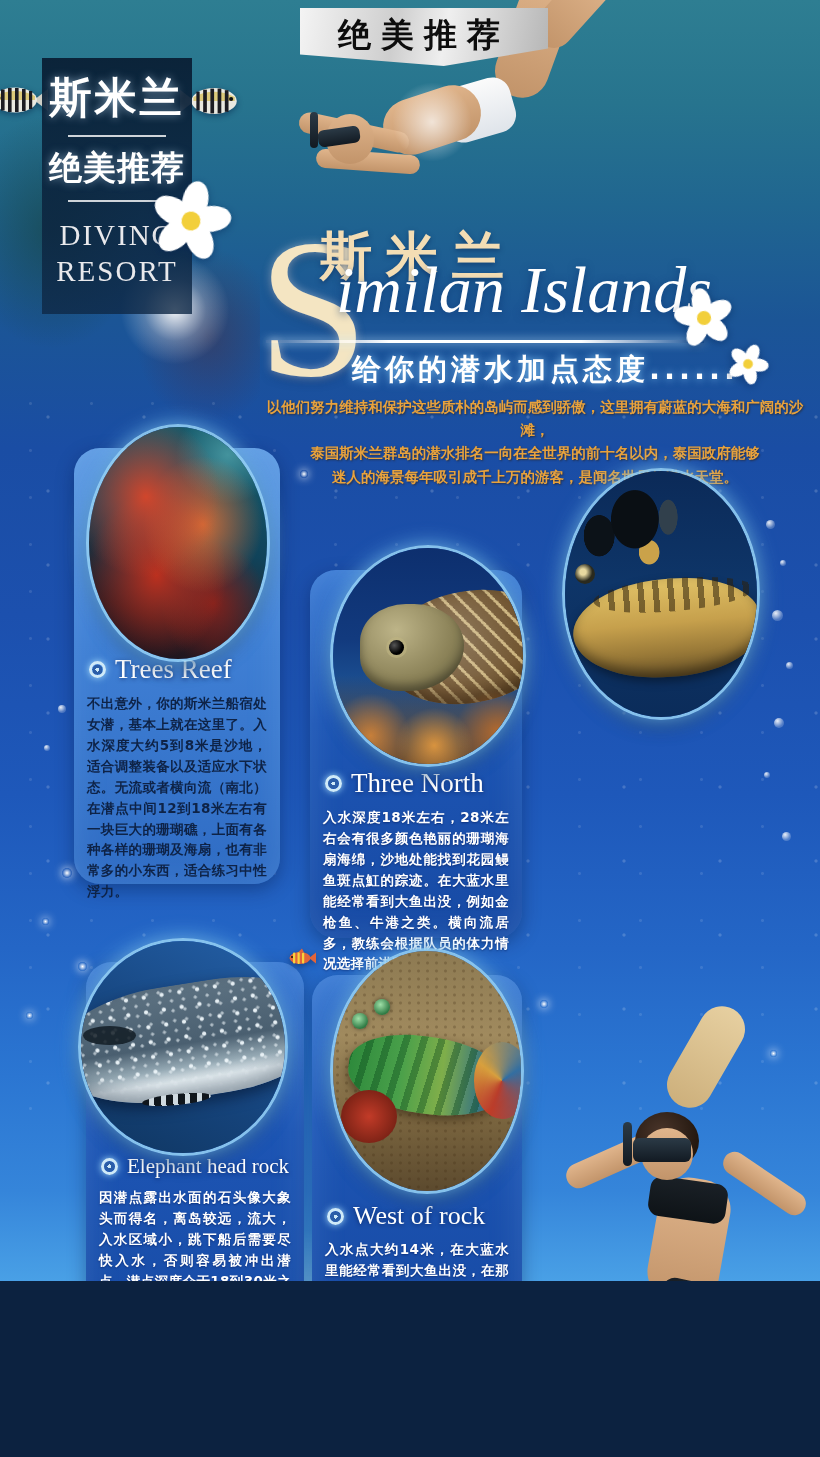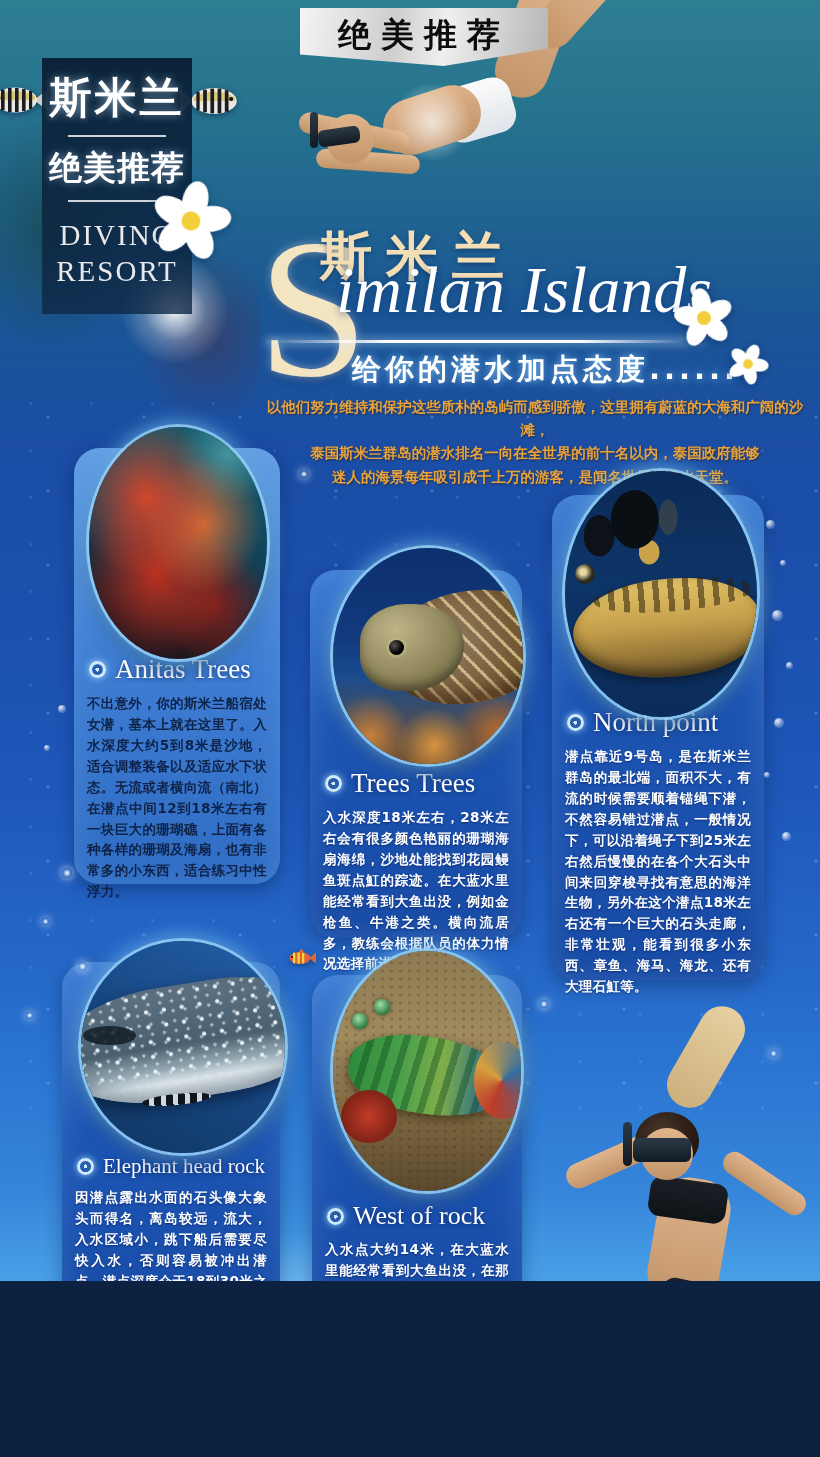--- a/index.html
+++ b/index.html
@@ -252,61 +252,54 @@
 
   <div class="abs intro">
     <div>以他们努力维持和保护这些质朴的岛屿而感到骄傲，这里拥有蔚蓝的大海和广阔的沙滩，</div>
     <div>泰国斯米兰群岛的潜水排名一向在全世界的前十名以内，泰国政府能够</div>
     <div>迷人的海景每年吸引成千上万的游客，是闻名世界的潜水天堂。</div>
   </div>
 
   <div class="card light" style="left:74px;top:448px;width:206px;height:436px;padding:206px 13px 0">
     <div class="heading" style="font-size:27px">
       <span class="bullet"></span>
-      <span>Anitas Trees</span>
+      <span>Trees Reef</span>
     </div>
     <div class="para">不出意外，你的斯米兰船宿处女潜，基本上就在这里了。入水深度大约5到8米是沙地，适合调整装备以及适应水下状态。无流或者横向流（南北）在潜点中间12到18米左右有一块巨大的珊瑚礁，上面有各种各样的珊瑚及海扇，也有非常多的小东西，适合练习中性浮力。</div>
   </div>
   <div class="oval" style="left:86px;top:424px;width:178px;height:232px">
     <div class="ph ph-anitas"></div>
   </div>
 
   <div class="card" style="left:310px;top:570px;width:212px;height:368px;padding:198px 13px 0">
     <div class="heading" style="font-size:27px">
       <span class="bullet"></span>
-      <span>Trees Trees</span>
+      <span>Three North</span>
     </div>
     <div class="para">入水深度18米左右，28米左右会有很多颜色艳丽的珊瑚海扇海绵，沙地处能找到花园鳗鱼斑点魟的踪迹。在大蓝水里能经常看到大鱼出没，例如金枪鱼、牛港之类。横向流居多，教练会根据队员的体力情况选择前进路线。</div>
   </div>
   <div class="oval" style="left:330px;top:545px;width:190px;height:216px">
     <div class="ph ph-turtle">
       <div class="t-shell"></div>
       <div class="t-coral"></div>
       <div class="t-head">
           <div class="t-eye"></div>
         </div>
     </div>
   </div>
 
-  <div class="card" style="left:552px;top:495px;width:212px;height:485px;padding:212px 13px 0">
-    <div class="heading" style="font-size:27px">
-      <span class="bullet"></span>
-      <span>North point</span>
-    </div>
-    <div class="para">潜点靠近9号岛，是在斯米兰群岛的最北端，面积不大，有流的时候需要顺着锚绳下潜，不然容易错过潜点，一般情况下，可以沿着绳子下到25米左右然后慢慢的在各个大石头中间来回穿梭寻找有意思的海洋生物，另外在这个潜点18米左右还有一个巨大的石头走廊，非常壮观，能看到很多小东西、章鱼、海马、海龙、还有大理石魟等。</div>
-  </div>
   <div class="oval" style="left:562px;top:468px;width:192px;height:246px">
     <div class="ph ph-north">
       <div class="n-diver"></div>
       <div class="n-cuttle"></div>
       <div class="n-eye"></div>
     </div>
   </div>
 
-  <div class="card" style="left:62px;top:962px;width:218px;height:406px;padding:192px 13px 10px">
+  <div class="card" style="left:86px;top:962px;width:218px;height:406px;padding:192px 13px 10px">
     <div class="heading" style="font-size:21px">
       <span class="bullet"></span>
       <span>Elephant head rock</span>
     </div>
     <div class="para">因潜点露出水面的石头像大象头而得名，离岛较远，流大，入水区域小，跳下船后需要尽快入水，否则容易被冲出潜点。潜点深度介于18到30米之间，水下有些石头通道可钻来钻去，非常有趣。大蓝水处经常出现大东西经过，在靠近30米左右深度有很大几率找到白鳍鲨或黑梢鲨。</div>
   </div>
   <div class="oval" style="left:78px;top:938px;width:204px;height:212px">
     <div class="ph ph-whale">
       <div class="w-body"></div>
       <div class="w-mouth"></div>

